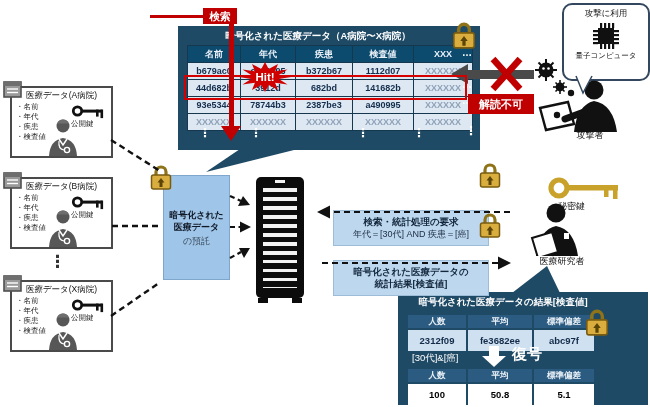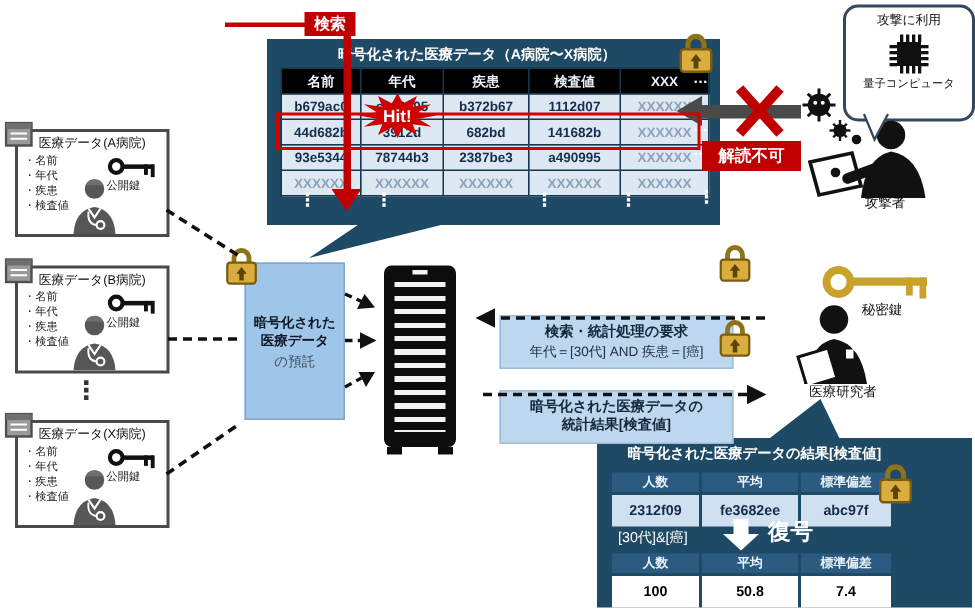--- a/index.html
+++ b/index.html
@@ -11,21 +11,21 @@
   #new-algo{left:6px;top:4px;width:146px;height:34px;font-size:11.5px;line-height:16px;z-index:6;}
   #callout-line{left:150px;top:15px;width:55px;height:3px;background:#C00000;z-index:6;}
   #search-tag{left:203px;top:8px;width:34px;height:16px;font-size:10.5px;line-height:16px;z-index:7;}
   #search-arrow-shaft{left:229px;top:24px;width:5px;height:102px;background:#C00000;z-index:5;}
   #search-arrow-head{left:221px;top:126px;width:0;height:0;border-left:10px solid transparent;
     border-right:10px solid transparent;border-top:15px solid #C00000;z-index:5;}
   
   #table-panel{left:178px;top:26px;width:302px;height:124px;background:#1F4A66;z-index:1;}
   #table-title{left:180px;top:30px;width:276px;text-align:center;color:#fff;font-weight:bold;font-size:9.5px;z-index:2;}
   #main-table{left:187px;top:45px;border-collapse:collapse;z-index:2;position:absolute;}
-  #main-table th{background:#000000;color:#EAF1F8;font-size:9px;font-weight:bold;height:16px;
+  #main-table th{background:#0c4a6e;color:#EAF1F8;font-size:9px;font-weight:bold;height:16px;
     border:1px solid #16384F;padding:0 2px;}
   #main-table td{background:#DDE8F3;color:#142E4D;font-size:9px;font-weight:bold;text-align:center;
     height:16px;border:1px solid #16384F;padding:0 2px;}
   #main-table td.xx{color:#8FA1B8;font-weight:600;}
   .c0{width:48px}.c1{width:50px}.c2{width:52px}.c3{width:56px}.c4{width:54px}
   #row-highlight{left:184px;top:75px;width:279px;height:21px;border:2.5px solid #D40000;z-index:4;}
   .wdots{color:#fff;font-size:12px;z-index:2;font-weight:bold;}
   .hdots{color:#fff;font-size:10px;z-index:2;font-weight:bold;letter-spacing:1px;}
   
   #attack-bubble{left:562px;top:3px;width:84px;height:74px;background:#fff;border:2px solid #33475E;
@@ -62,21 +62,21 @@
   .server-foot{width:10px;height:5px;background:#0C0C0C;z-index:2;}
   #server-label{left:224px;top:306px;width:112px;text-align:center;font-size:10px;color:#111;z-index:2;}
   
   .msg-box{width:154px;height:34px;background:#BDD7EE;border:1px solid #9DBCD8;z-index:2;
     display:flex;flex-direction:column;justify-content:center;text-align:center;margin-top:39px;}
   .msg-box .l1{font-size:9.5px;font-weight:bold;color:#14283C;line-height:12px;}
   .msg-box .l2{font-size:9px;color:#1C2C40;line-height:12px;}
   #request-box{left:333px;top:171px;}
   #stat-box{left:333px;top:221px;}
   
-  #secret-key-label{left:558px;top:200px;width:60px;text-align:center;font-size:9px;color:#111;z-index:2;}
+  #secret-key-label{left:558px;top:200px;width:60px;font-size:9px;color:#111;z-index:2;}
   #researcher-label{left:522px;top:255px;width:80px;text-align:center;font-size:9px;color:#111;z-index:2;}
   
   #bottom-panel{left:398px;top:292px;width:250px;height:113px;background:#1F4A66;z-index:1;}
   #bottom-title{left:398px;top:296px;width:210px;text-align:center;color:#fff;font-weight:bold;font-size:9.5px;z-index:2;}
   .btable{position:absolute;border-collapse:separate;border-spacing:2px;z-index:2;}
   .btable th{background:#2B5B80;color:#EAF1F8;font-size:8.5px;font-weight:bold;height:13px;padding:0 2px;}
   .btable td{font-size:9.5px;font-weight:bold;text-align:center;height:17px;padding:2px 2px;}
   #btable1{left:406px;top:313px;}
   #btable1 td{background:#CFE0F1;color:#132C49;}
   #btable2{left:406px;top:367px;}
@@ -428,21 +428,21 @@
   <table class="btable" id="btable2">
     <tbody>
         <tr>
       <th class="bc0">人数</th>
       <th class="bc1">平均</th>
       <th class="bc2">標準偏差</th>
     </tr>
     <tr>
       <td>100</td>
       <td>50.8</td>
-      <td>7.4</td>
+      <td>5.1</td>
     </tr>
   </tbody>
     </table>
 
   <svg class="abs" id="overlay" width="650" height="407" viewBox="0 0 650 407">
 
     <polygon points="240,149 298,149 206,172" fill="#1F4A66"></polygon>
     <polygon points="512,293 560,293 547,266" fill="#1F4A66"></polygon>
     <path d="M576,76 L583,93 L592,76" fill="#fff" stroke="#33475E" stroke-width="1.5"></path>
 

